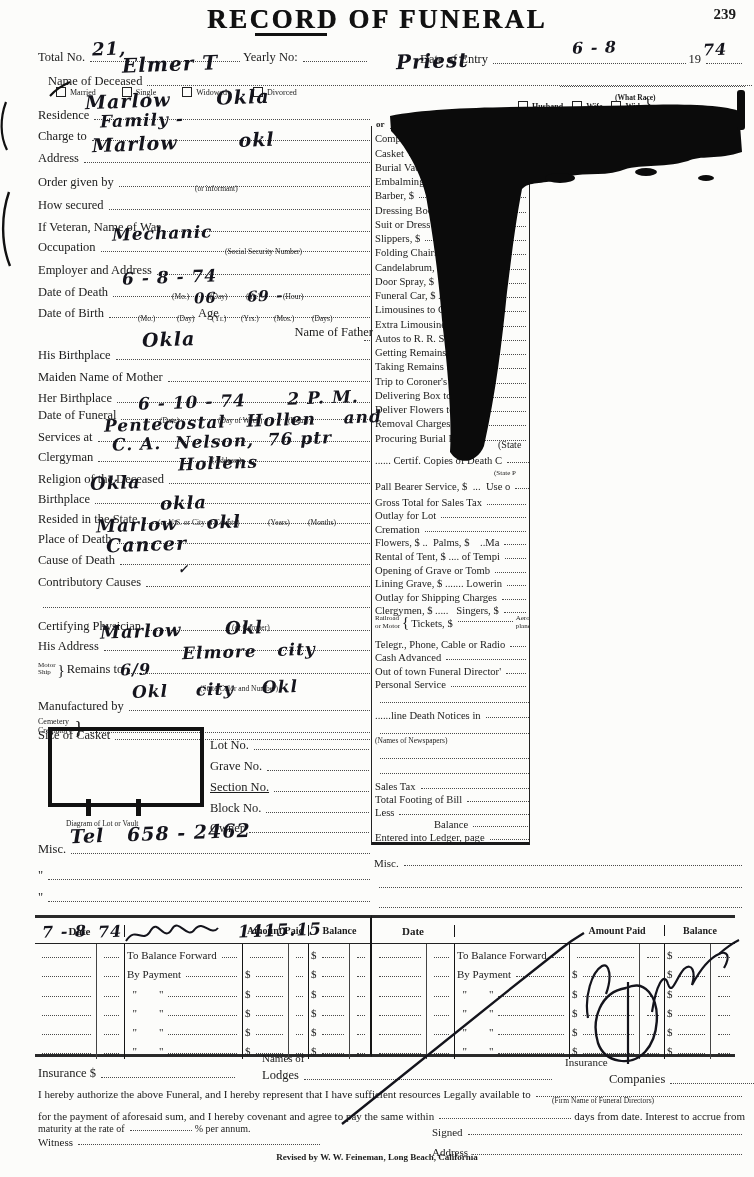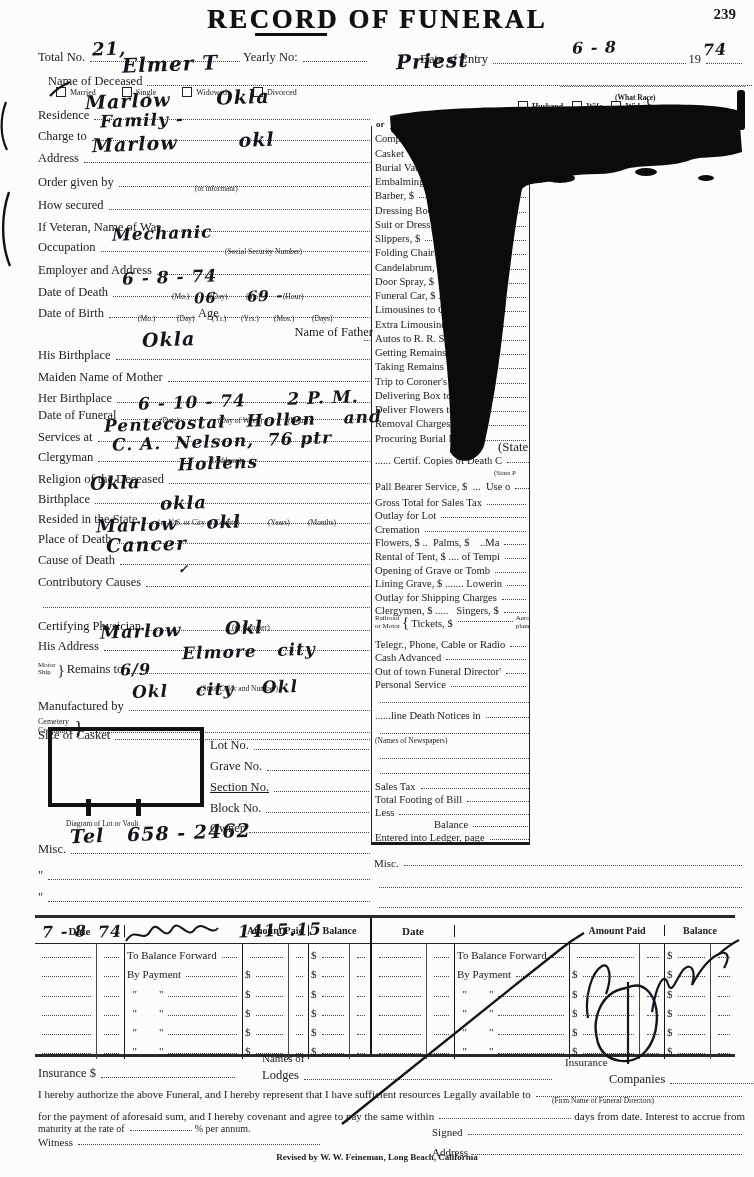--- a/index.html
+++ b/index.html
@@ -226,21 +226,21 @@
         <div class="cr"><span class="ct" data-bind-item=".">Extra Limousines</span><span class="dots"></span></div>
         <div class="cr"><span class="ct" data-bind-item=".">Autos to R. R. Station</span><span class="dots"></span></div>
         <div class="cr"><span class="ct" data-bind-item=".">Getting Remains from</span><span class="dots"></span></div>
         <div class="cr"><span class="ct" data-bind-item=".">Taking Remains to</span><span class="dots"></span></div>
         <div class="cr"><span class="ct" data-bind-item=".">Trip to Coroner's Inquest</span><span class="dots"></span></div>
         <div class="cr"><span class="ct" data-bind-item=".">Delivering Box to</span><span class="dots"></span></div>
         <div class="cr"><span class="ct" data-bind-item=".">Deliver Flowers to</span><span class="dots"></span></div>
         <div class="cr"><span class="ct" data-bind-item=".">Removal Charges</span><span class="dots"></span></div>
         <div class="cr"><span class="ct" data-bind-item=".">Procuring Burial Permit</span><span class="dots"></span></div>
       </div>
-    <div class="sub" style="top:313px;left:126px;font-size:13px;" data-bind="charges.state_frag_1">(State</div>
+    <div class="sub" style="top:313px;left:126px;font-size:10px;" data-bind="charges.state_frag_1">(State</div>
     <div class="cr" style="position:absolute;top:326px;left:0;width:157px;"><span class="ct" data-bind="charges.certif_row">...... Certif. Copies of Death C</span><span class="dots"></span></div>
     <div class="sub" style="top:343px;left:122px;font-size:7px;" data-bind="charges.state_frag_2">(State P</div>
     <div class="cr" style="position:absolute;top:352px;left:0;width:157px;"><span class="ct" data-bind="charges.pall_bearer">Pall Bearer Service, $  ...  Use o</span><span class="dots"></span></div>
     <div class="csec secb" style="top:368px;">
         <div class="cr"><span class="ct" data-bind-item=".">Gross Total for Sales Tax</span><span class="dots"></span></div>
         <div class="cr"><span class="ct" data-bind-item=".">Outlay for Lot</span><span class="dots"></span></div>
         <div class="cr"><span class="ct" data-bind-item=".">Cremation</span><span class="dots"></span></div>
         <div class="cr"><span class="ct" data-bind-item=".">Flowers, $ ..  Palms, $    ..Ma</span><span class="dots"></span></div>
         <div class="cr"><span class="ct" data-bind-item=".">Rental of Tent, $ .... of Tempi</span><span class="dots"></span></div>
         <div class="cr"><span class="ct" data-bind-item=".">Opening of Grave or Tomb</span><span class="dots"></span></div>

